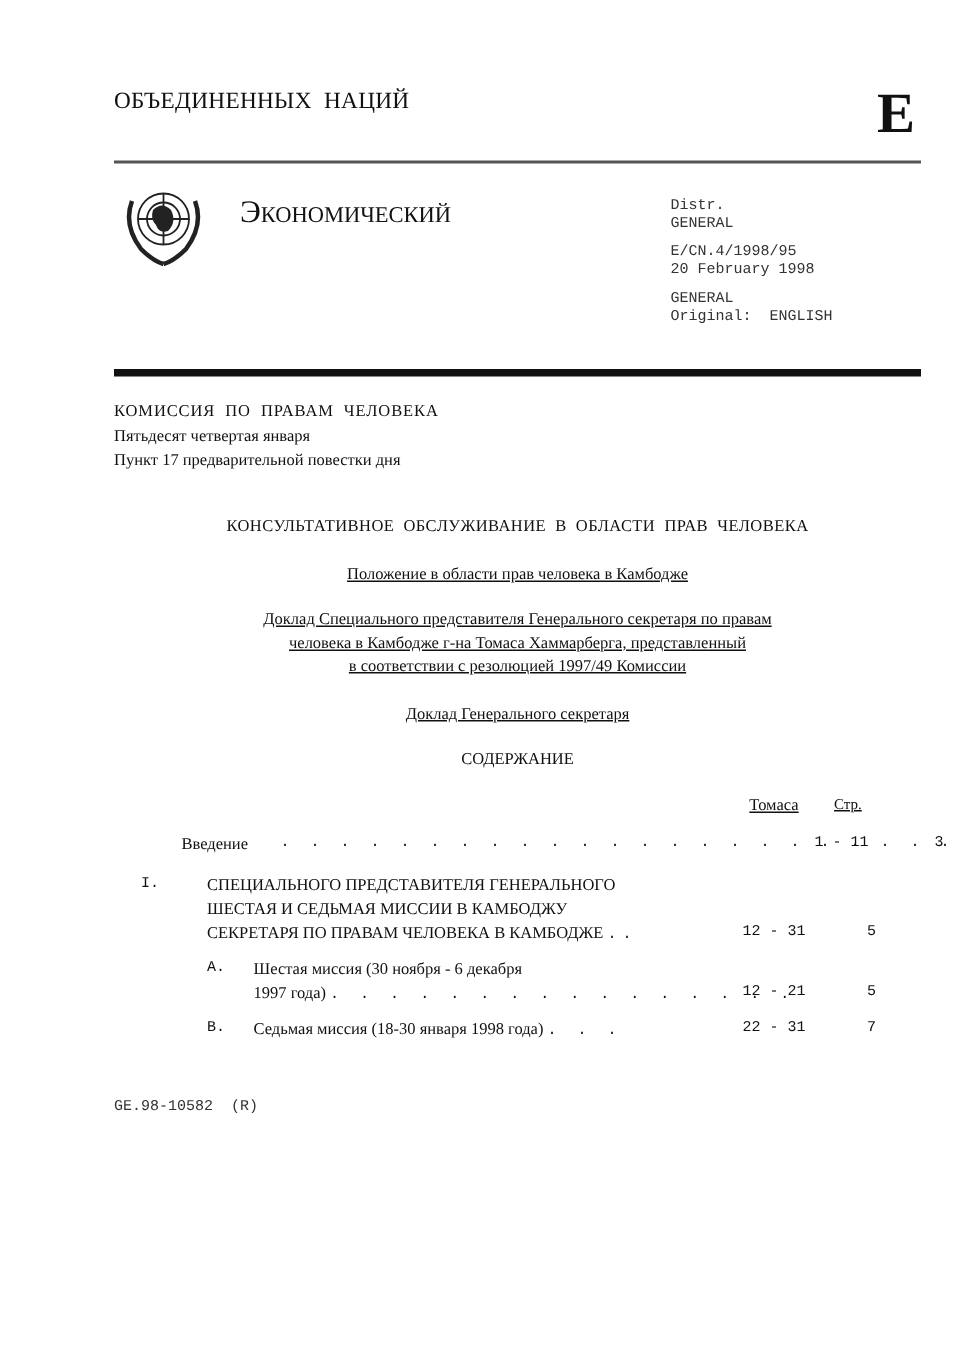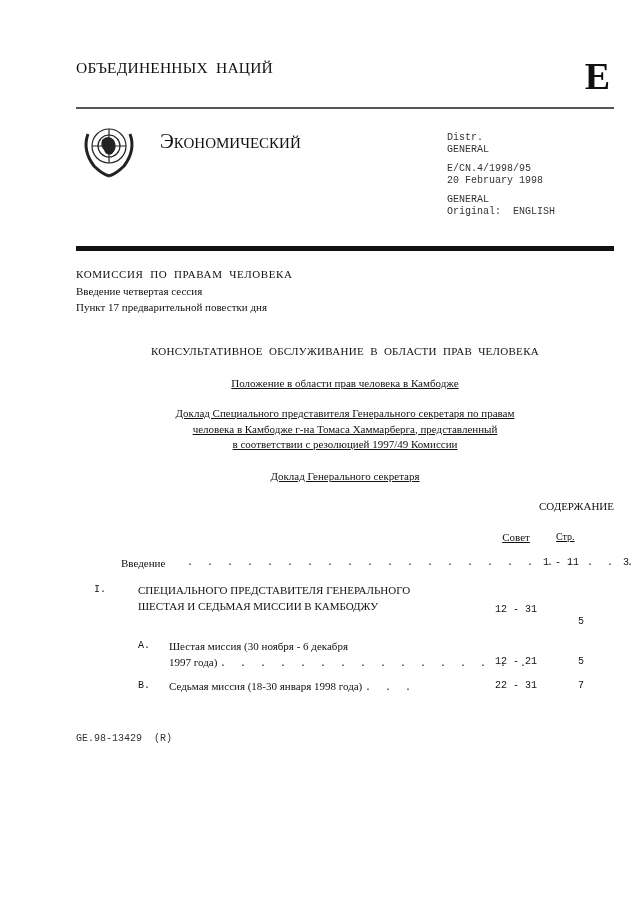--- a/index.html
+++ b/index.html
@@ -65,54 +65,55 @@
   <div class="grp">
     <div>GENERAL</div>
     <div style="white-space:pre;">Original:  ENGLISH</div>
   </div>
 </div>
 
 <div class="abs rule-thick"></div>
 
 <div class="abs commission">
   <div class="l1" style="white-space:pre;">КОМИССИЯ  ПО  ПРАВАМ  ЧЕЛОВЕКА</div>
-  <div>Введение четвертая сессия</div>
+  <div>Пятьдесят четвертая января</div>
   <div>Пункт 17 предварительной повестки дня</div>
 </div>
 
 <div class="abs center" style="top:344px;letter-spacing:0.3px;white-space:pre;">КОНСУЛЬТАТИВНОЕ  ОБСЛУЖИВАНИЕ  В  ОБЛАСТИ  ПРАВ  ЧЕЛОВЕКА</div>
 <div class="abs center" style="top:376px;"><span class="u">Положение в области прав человека в Камбодже</span></div>
 <div class="abs center" style="top:406px;">
   <div><span class="u">Доклад Специального представителя Генерального секретаря по правам</span></div>
   <div><span class="u">человека в Камбодже г-на Томаса Хаммарберга, представленный</span></div>
   <div><span class="u">в соответствии с резолюцией 1997/49 Комиссии</span></div>
 </div>
 <div class="abs center" style="top:469px;"><span class="u">Доклад Генерального секретаря</span></div>
-<div class="abs center" style="top:499px;text-align:right;">СОДЕРЖАНИЕ</div>
+<div class="abs center" style="top:499px;">СОДЕРЖАНИЕ</div>
 
 <div class="abs toc">
   <div class="toc-row" style="top:4px;">
-    <span class="col-p u" style="font-family:'Liberation Serif',serif;font-size:11px;">Совет</span>
+    <span class="col-p u" style="font-family:'Liberation Serif',serif;font-size:11px;">Томаса</span>
     <span class="col-s" style="font-family:'Liberation Serif',serif;font-size:10px;text-align:left;left:480px;"><span class="u">Стр.</span></span>
   </div>
 
   <div class="toc-row" style="top:30px;margin-left:45px;">
     <span>Введение</span>
     <span class="dots abs" style="left:66px;">. . . . . . . . . . . . . . . . . . . . . . . .</span>
     <span class="col-p">1 - 11</span>
     <span class="col-s">3</span>
   </div>
 
   <div class="toc-row" style="top:55px;line-height:16px;">
     <span class="abs mono" style="left:18px;">I.</span>
     <div class="abs" style="left:62px;">
       <div>СПЕЦИАЛЬНОГО ПРЕДСТАВИТЕЛЯ ГЕНЕРАЛЬНОГО</div>
       <div>ШЕСТАЯ И СЕДЬМАЯ МИССИИ В КАМБОДЖУ</div>
+      <div><span>СЕКРЕТАРЯ ПО ПРАВАМ ЧЕЛОВЕКА В КАМБОДЖЕ</span> <span class="dots">..</span></div>
     </div>
-    <span class="col-p" style="top:20px;">12 - 31</span>
+    <span class="col-p" style="top:32px;">12 - 31</span>
     <span class="col-s" style="top:32px;">5</span>
   </div>
 
   <div class="toc-row" style="top:111px;line-height:16px;">
     <span class="abs mono" style="left:62px;">A.</span>
     <div class="abs" style="left:93px;">
       <div>Шестая миссия (30 ноября - 6 декабря</div>
       <div><span>1997 года)</span> <span class="dots">. . . . . . . . . . . . . . . .</span></div>
     </div>
     <span class="col-p" style="top:16px;">12 - 21</span>
@@ -122,13 +123,13 @@
   <div class="toc-row" style="top:153px;">
     <span class="abs mono" style="left:62px;">B.</span>
     <div class="abs" style="left:93px;">
       <span>Седьмая миссия (18-30 января 1998 года)</span> <span class="dots">. . .</span>
     </div>
     <span class="col-p">22 - 31</span>
     <span class="col-s">7</span>
   </div>
 </div>
 
-<div class="abs footer" style="white-space:pre;">GE.98-13429  (R)</div>
+<div class="abs footer" style="white-space:pre;">GE.98-10582  (R)</div>
 
 </body></html>

